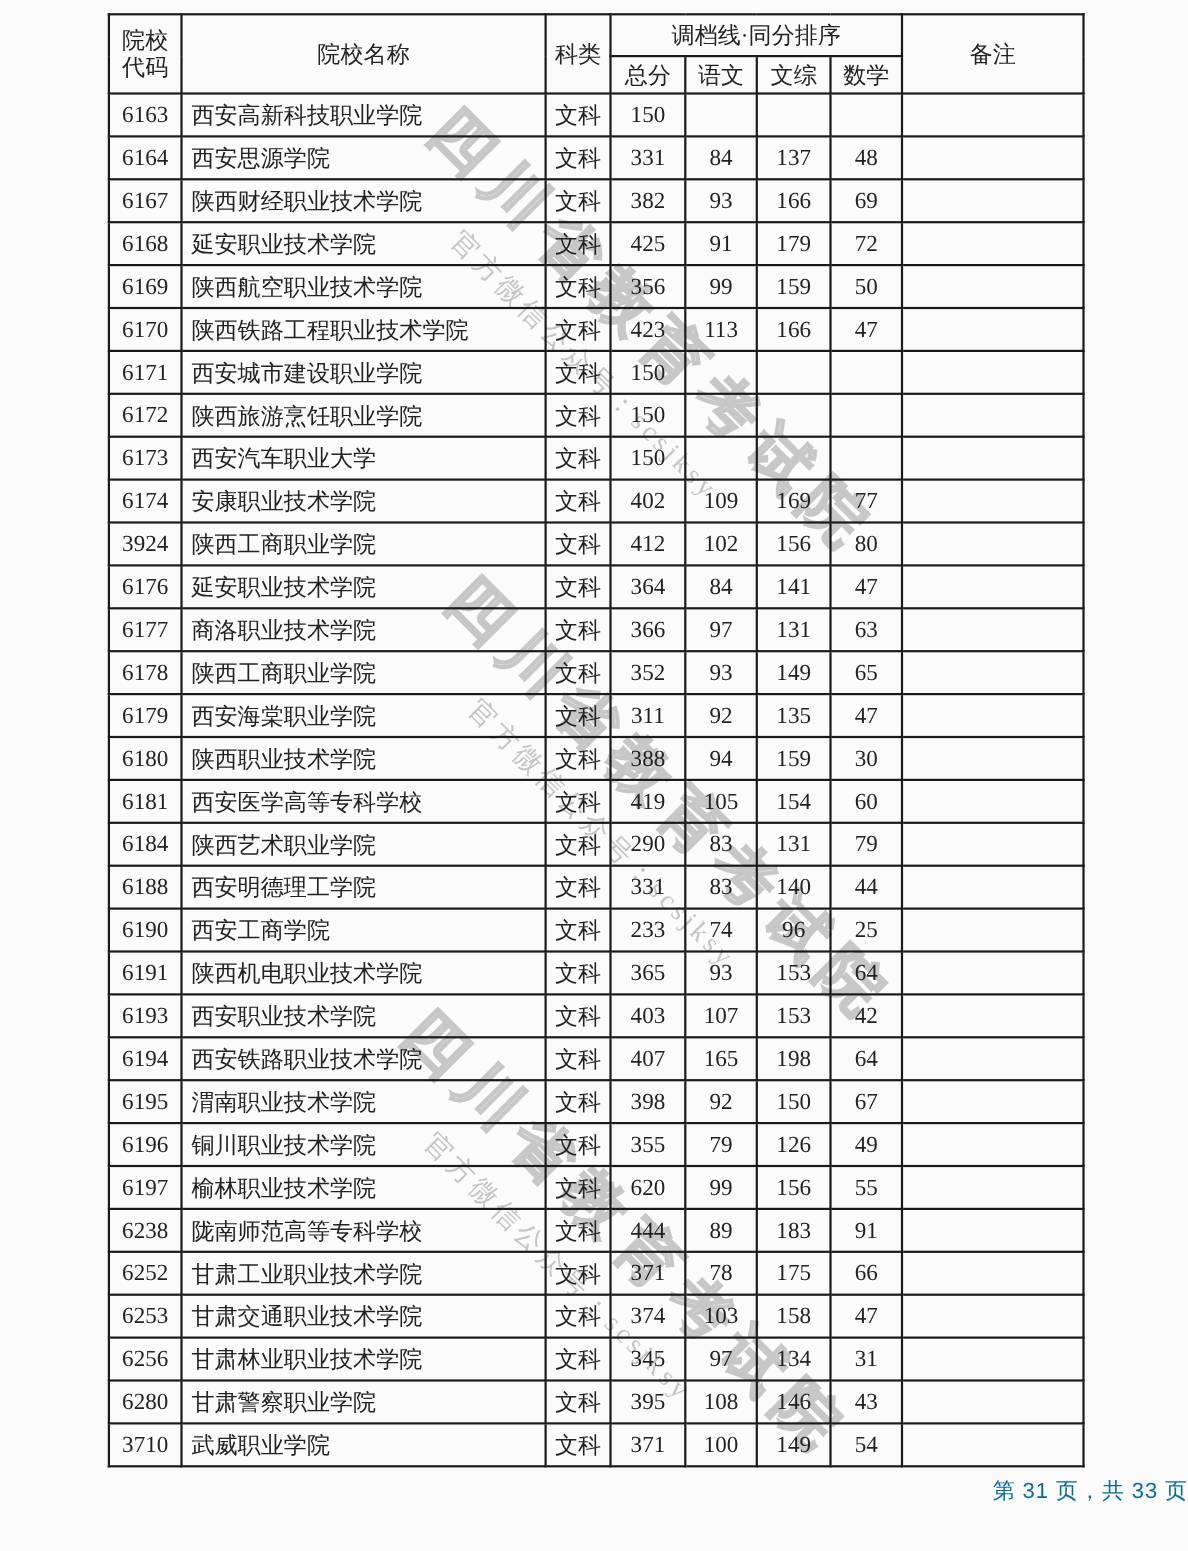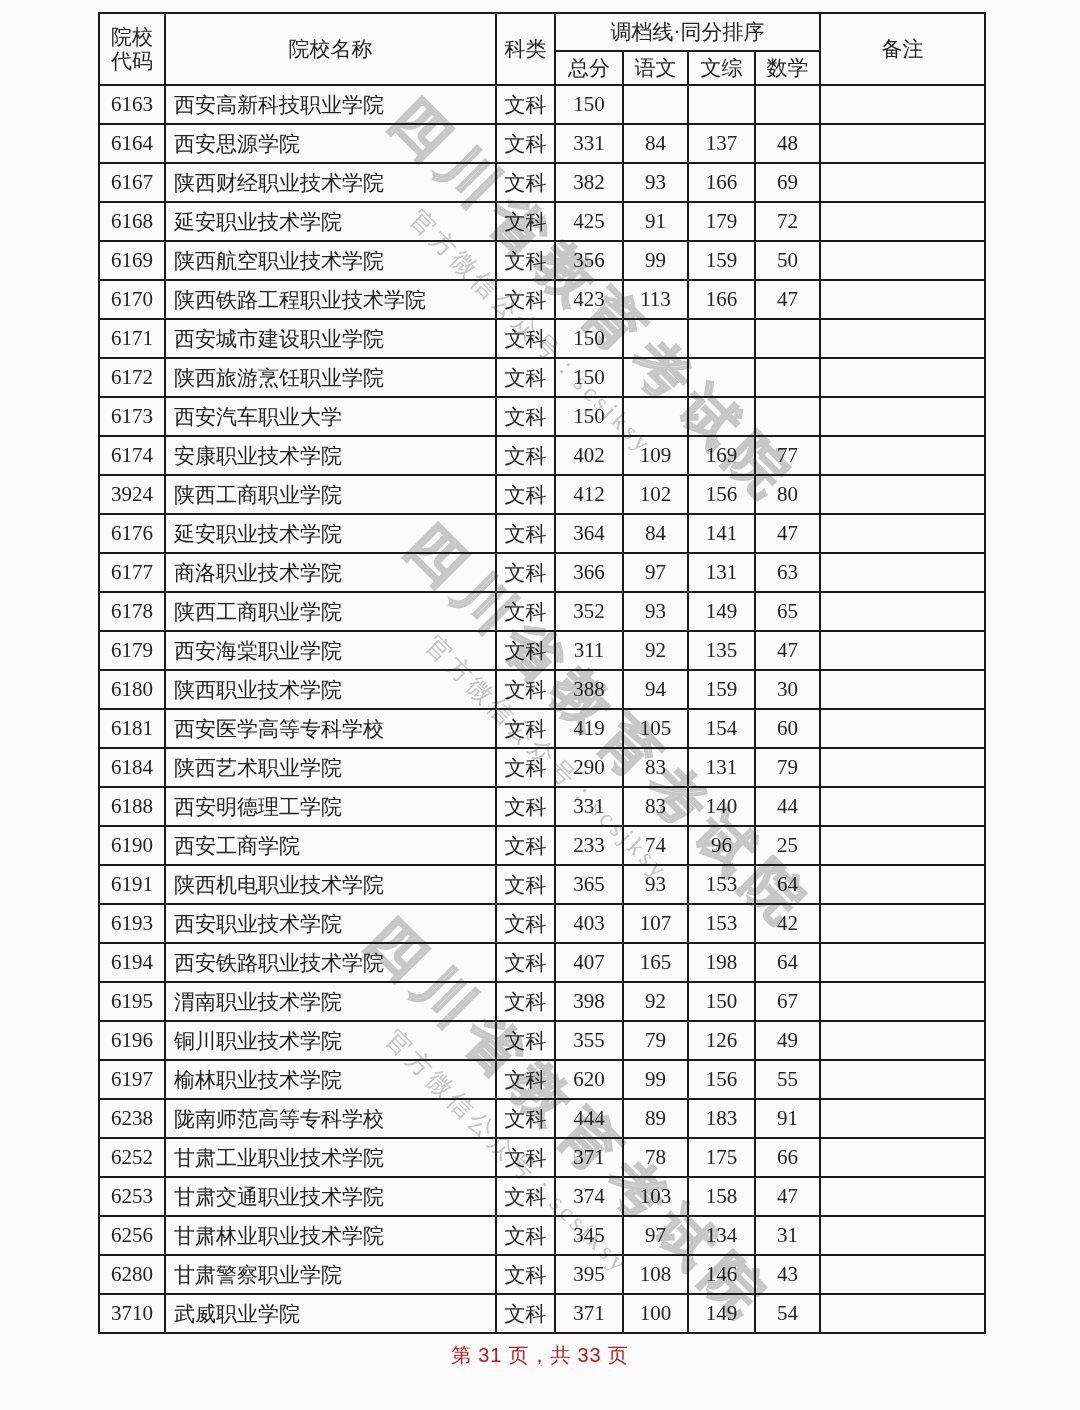--- a/index.html
+++ b/index.html
@@ -67,23 +67,23 @@
   .score-table tbody td { height: 39px; }
   .score-table td.name-cell { text-align: left; padding-left: 8px; }
   .two-line span { display: block; line-height: 1.15; }
 
   
   .footer {
     position: absolute;
     left: 0; right: 0;
     top: 1342px;
     z-index: 1;
-    text-align: center;
+    text-align: right;
     font-size: 20px;
-    color: #b91c1c;
+    color: #0369a1;
     letter-spacing: 1px;
   }
   .footer .num { font-family: "Liberation Sans", sans-serif; }
 </style>
 </head>
 <body>
 
 <div class="page">
 
   <div class="wm-layer">

